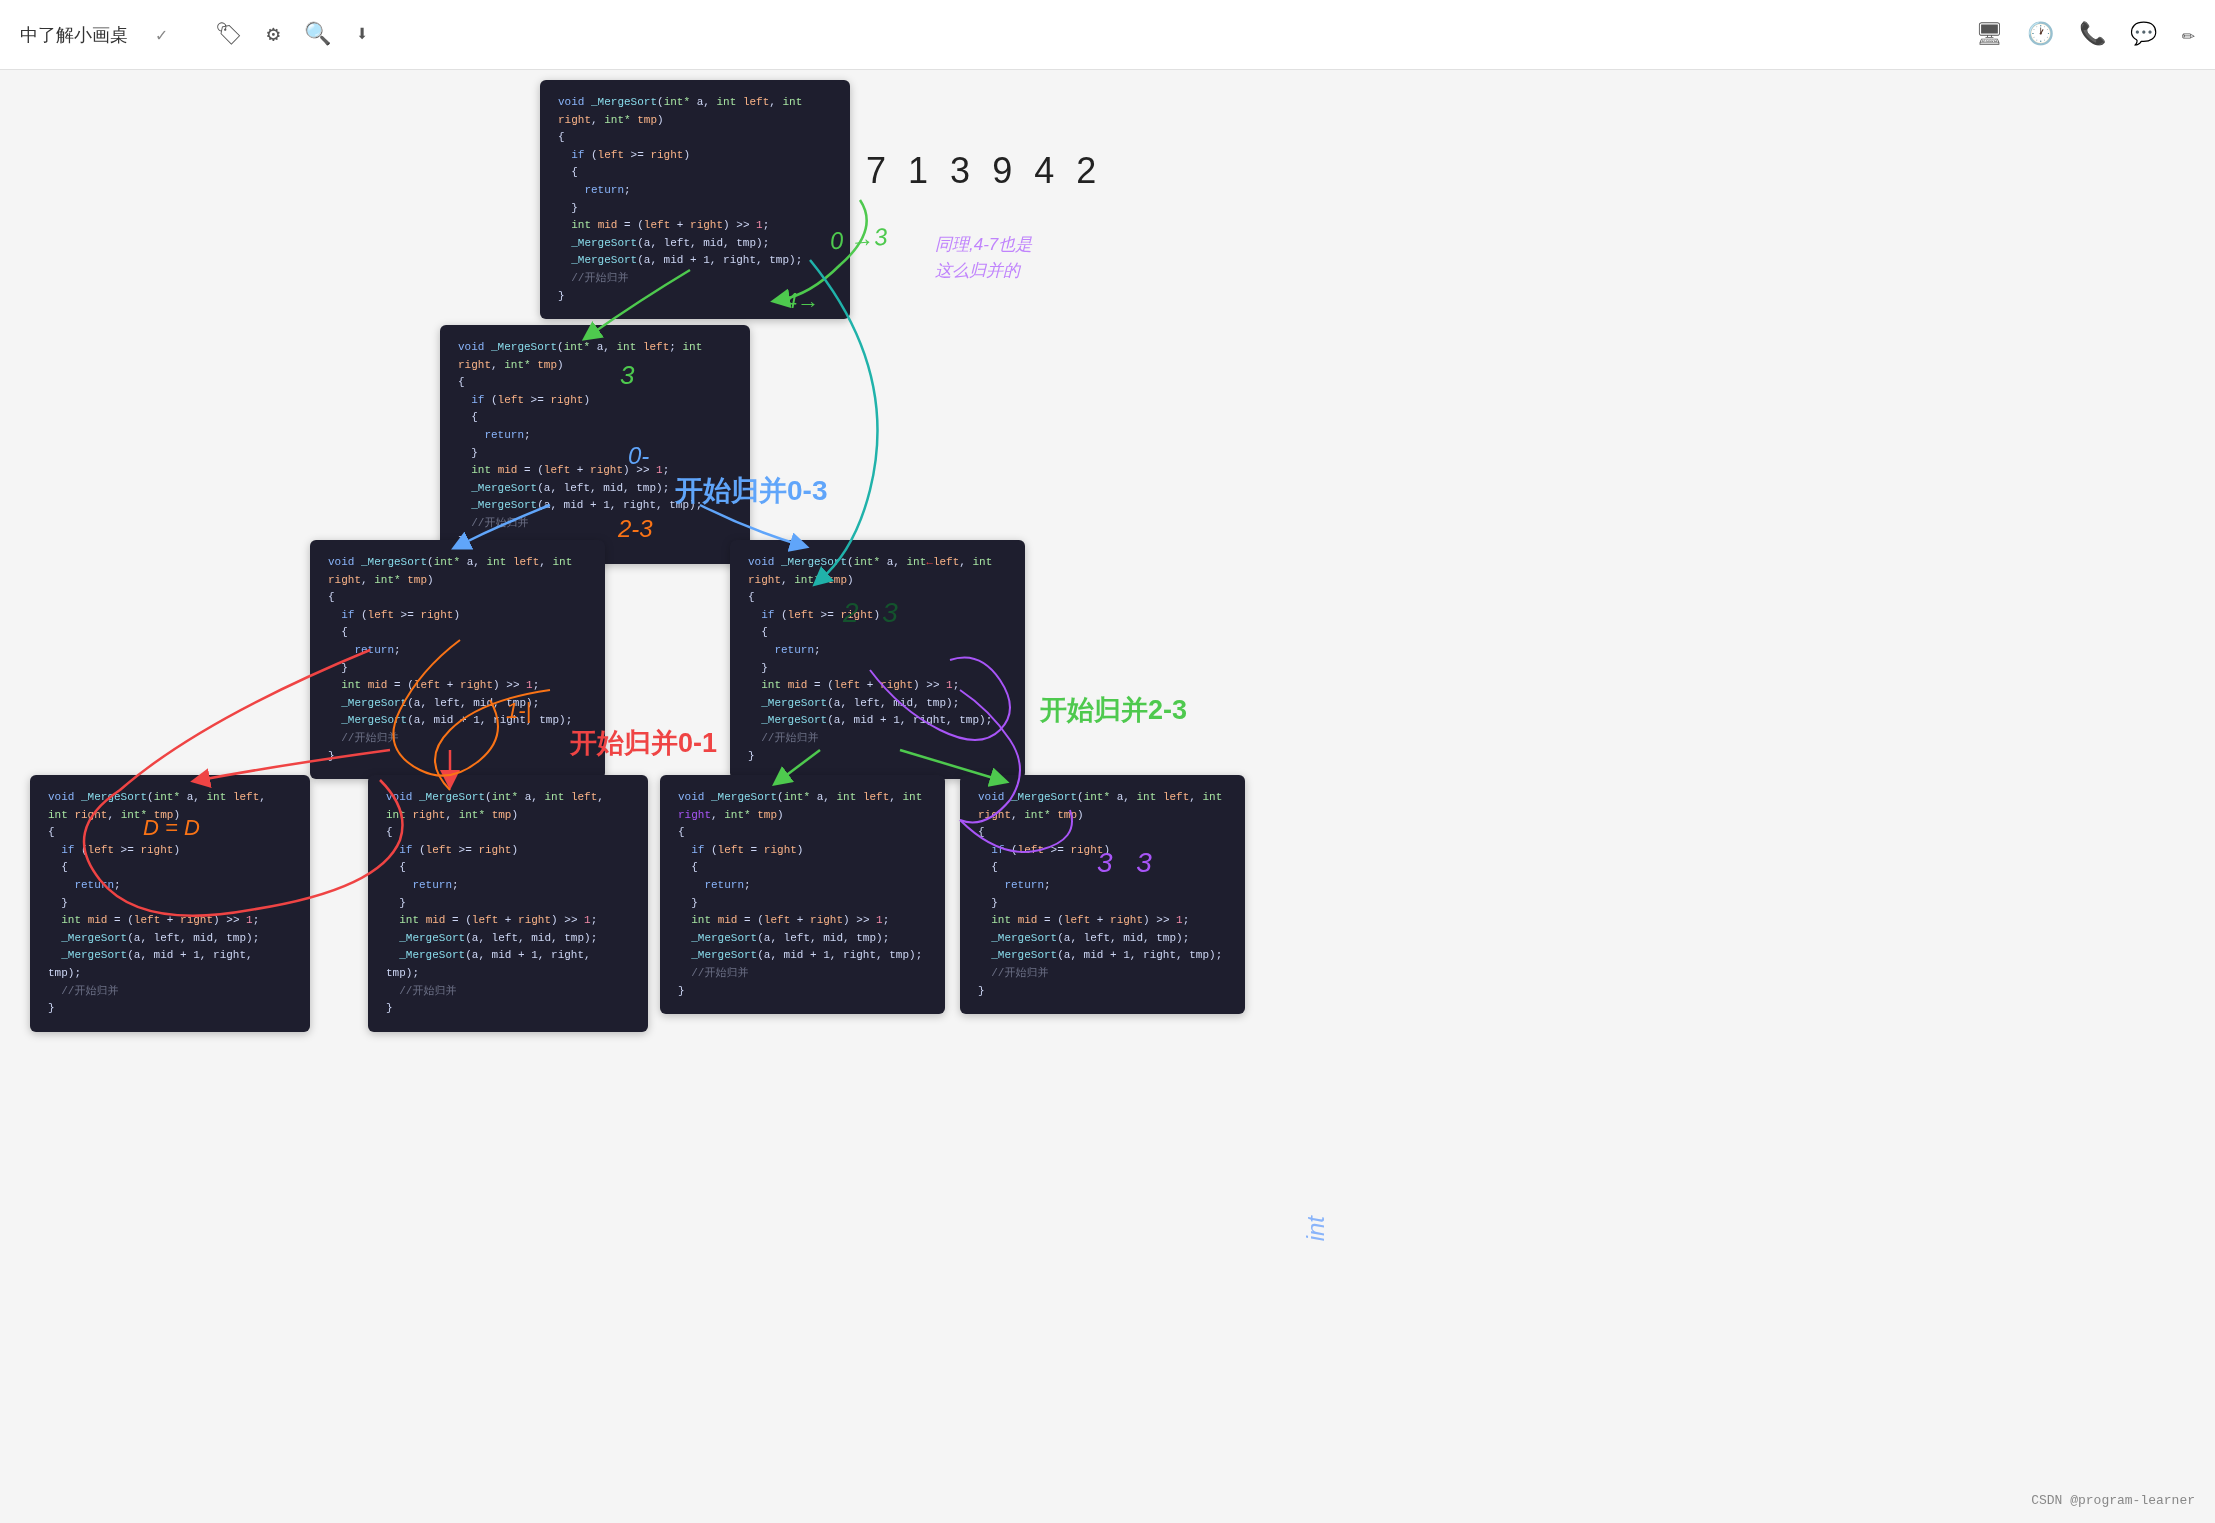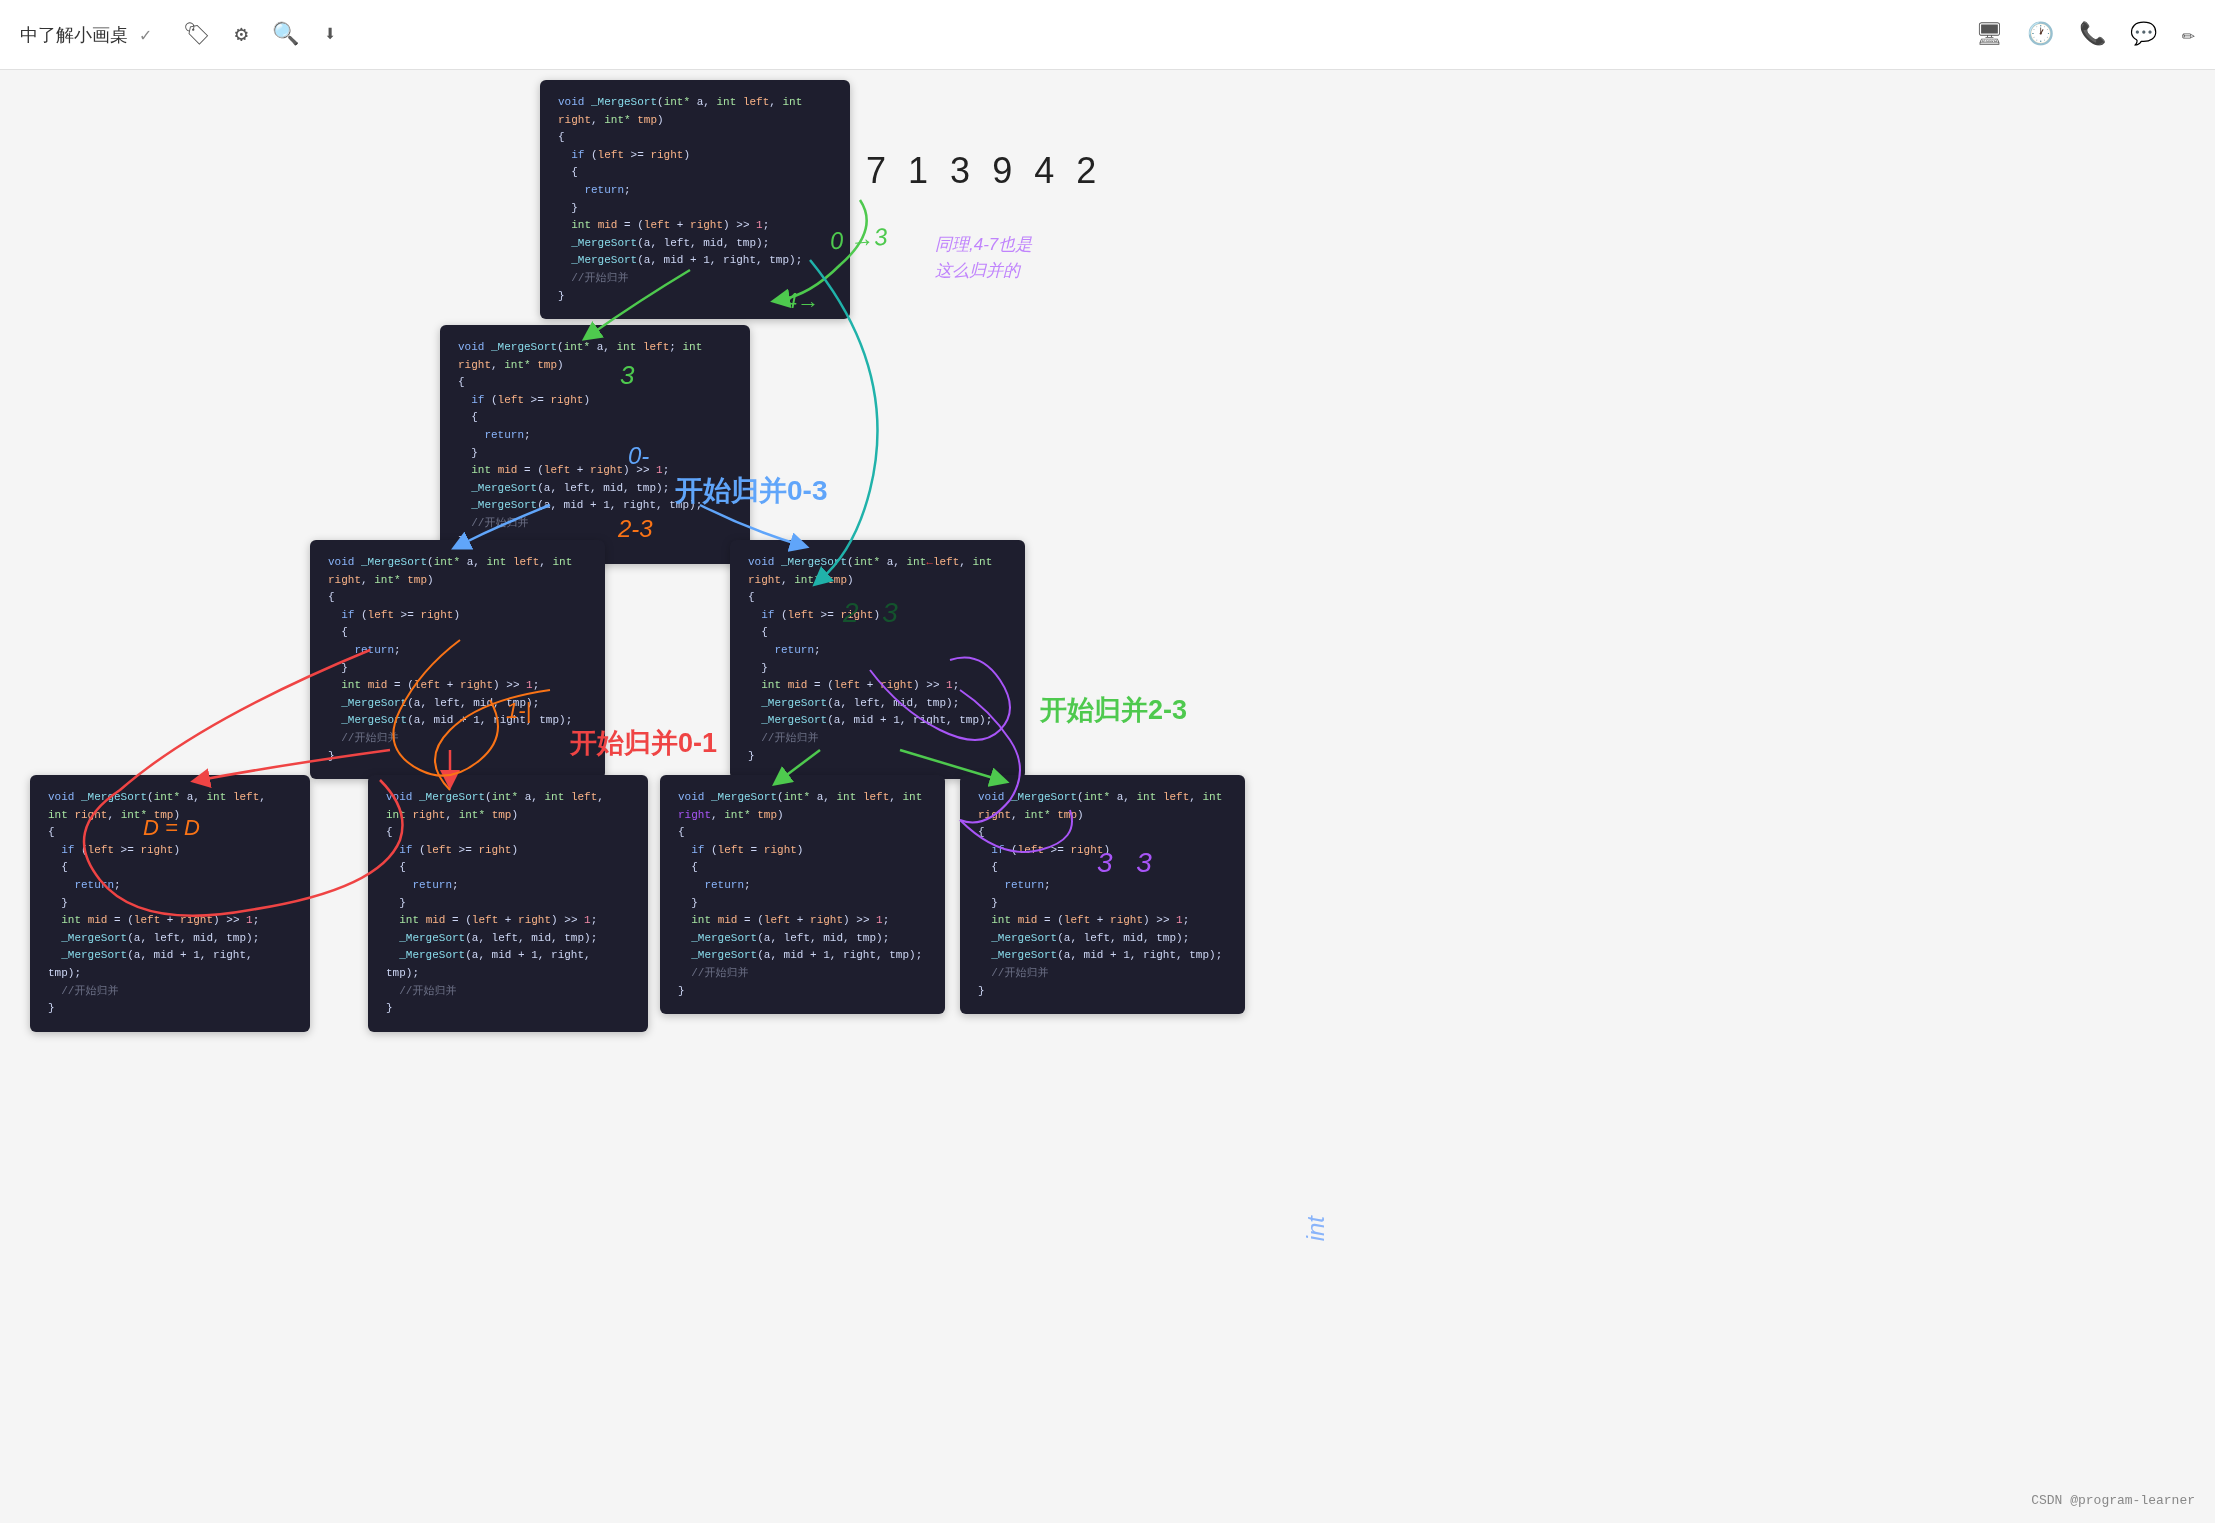--- a/index.html
+++ b/index.html
@@ -20,21 +20,21 @@
       background: #fff;
       display: flex;
       align-items: center;
       padding: 0 20px;
       z-index: 100;
       border-bottom: 1px solid #e0e0e0;
     }
     .toolbar-left {
       display: flex;
       align-items: center;
-      gap: 12px;
+      gap: 28px;
     }
     .toolbar-title {
       font-size: 18px;
       color: #333;
       font-family: sans-serif;
     }
     .toolbar-check {
       color: #888;
       font-size: 18px;
     }

